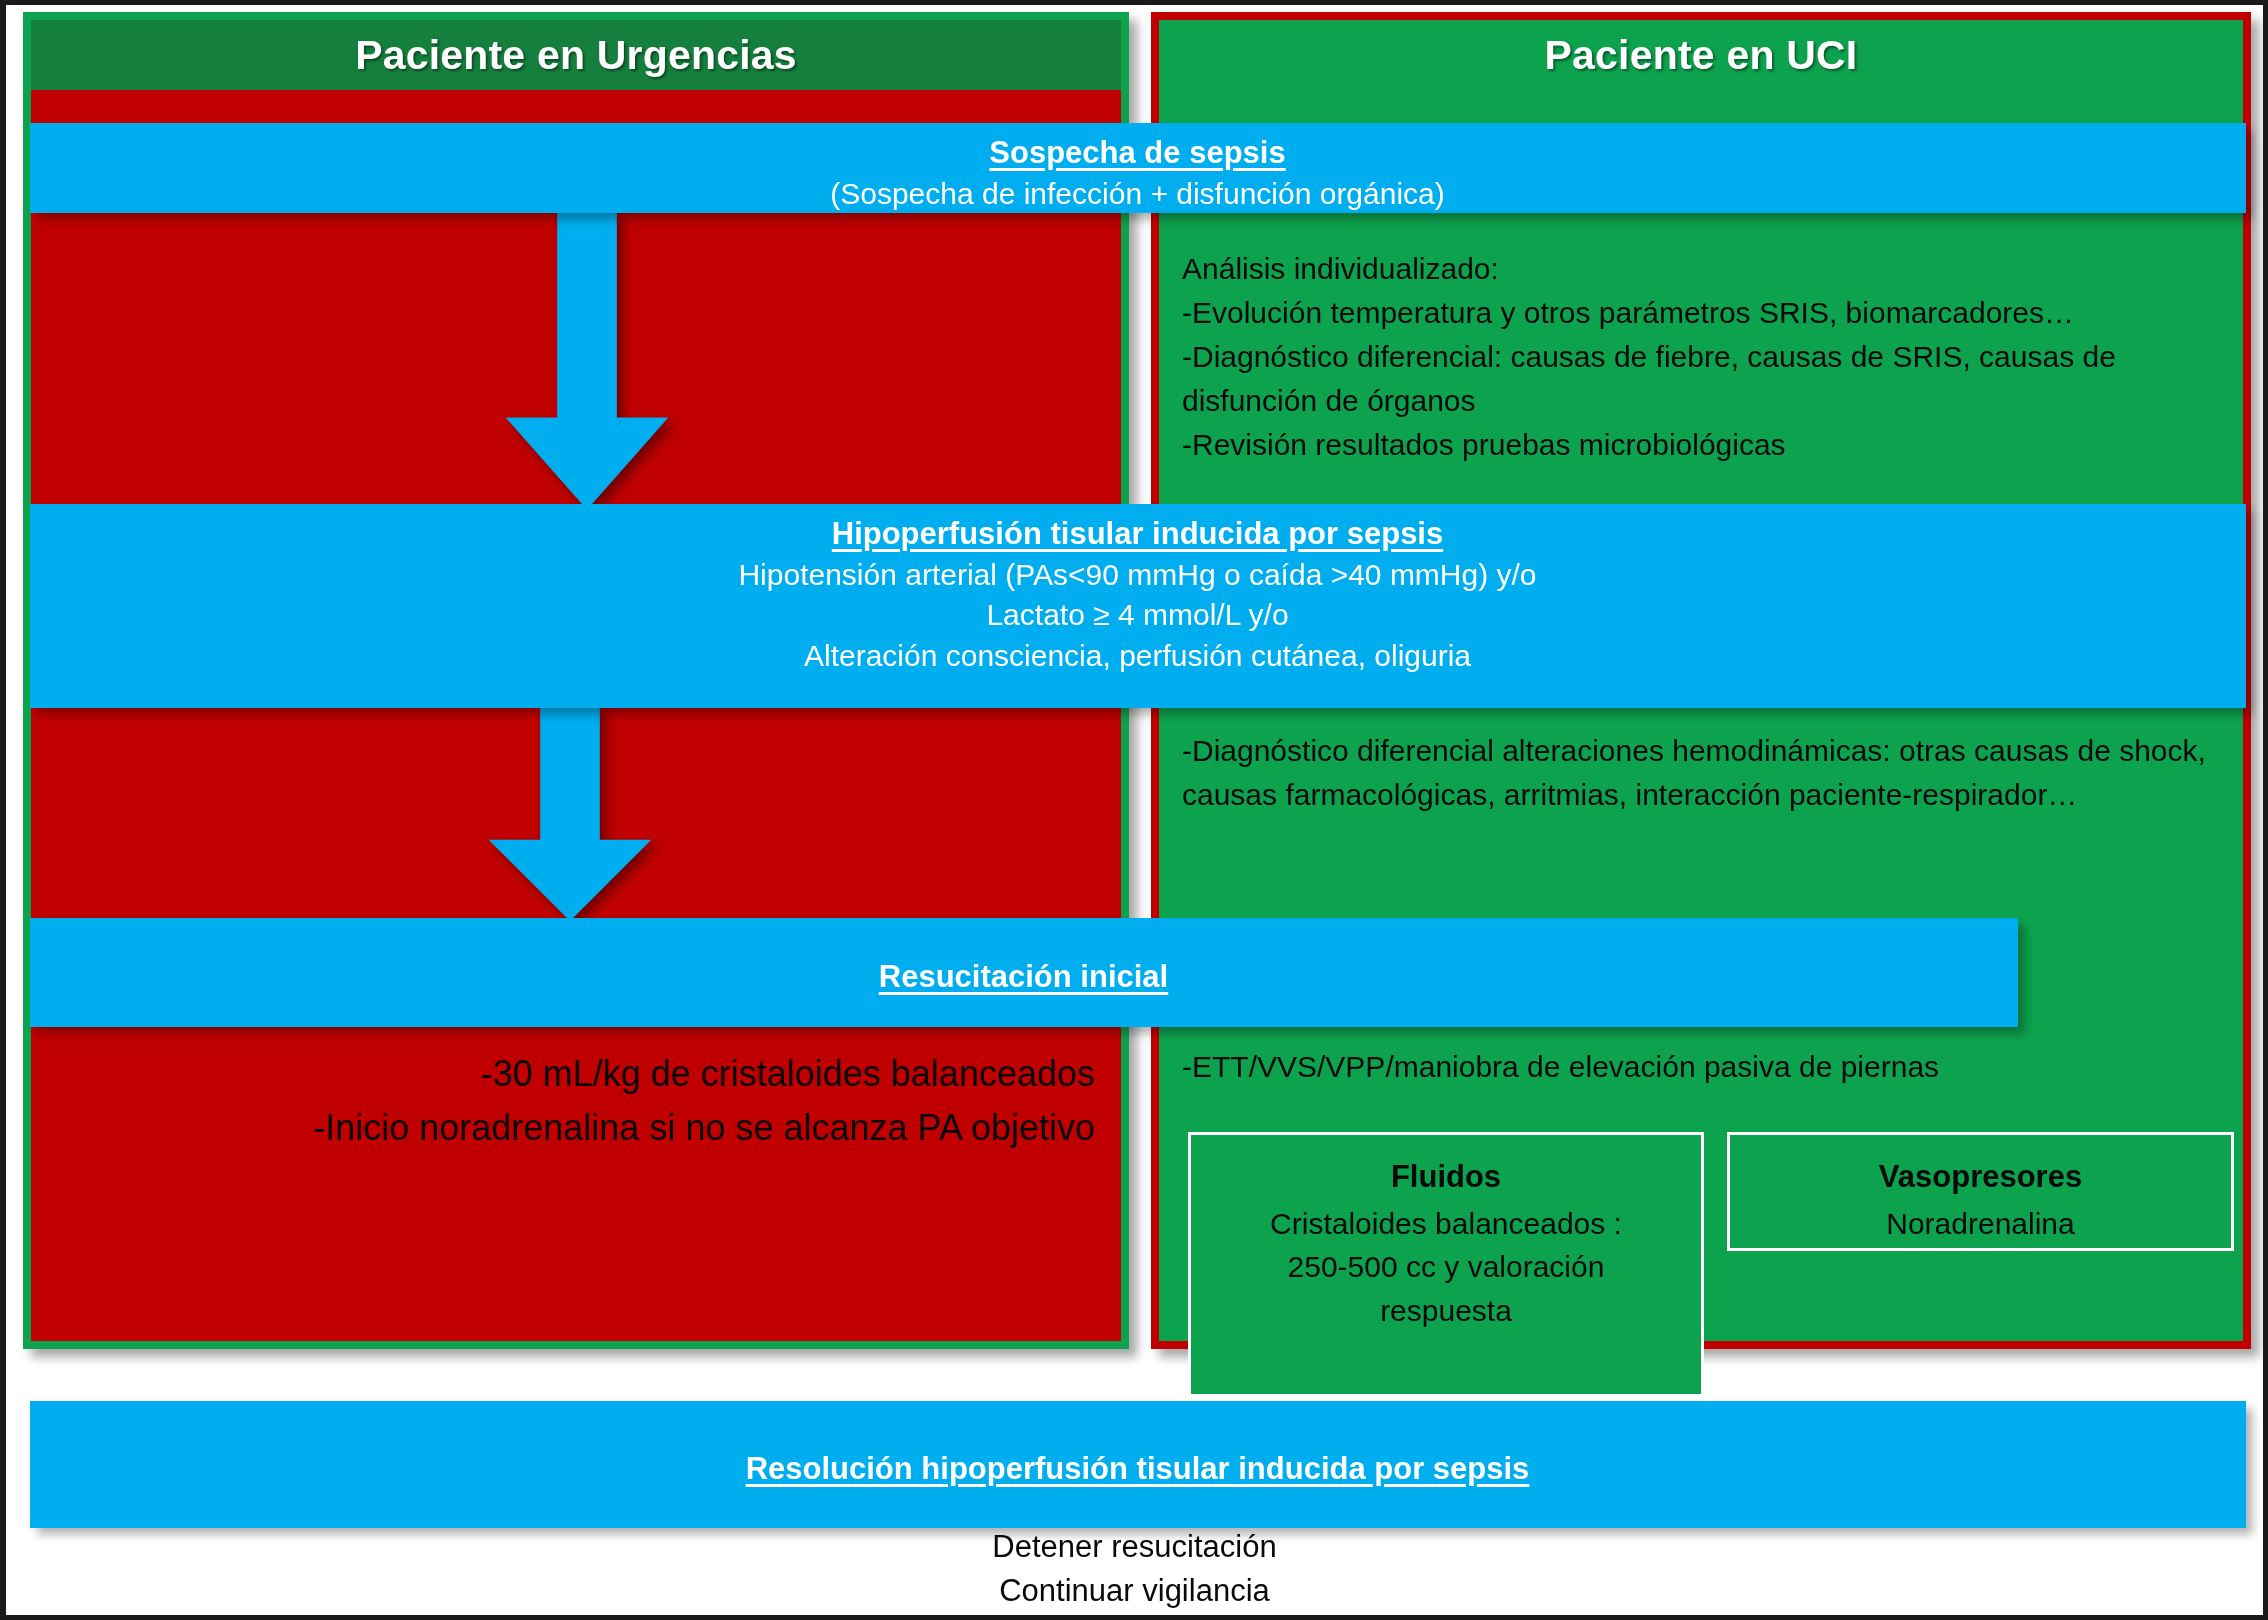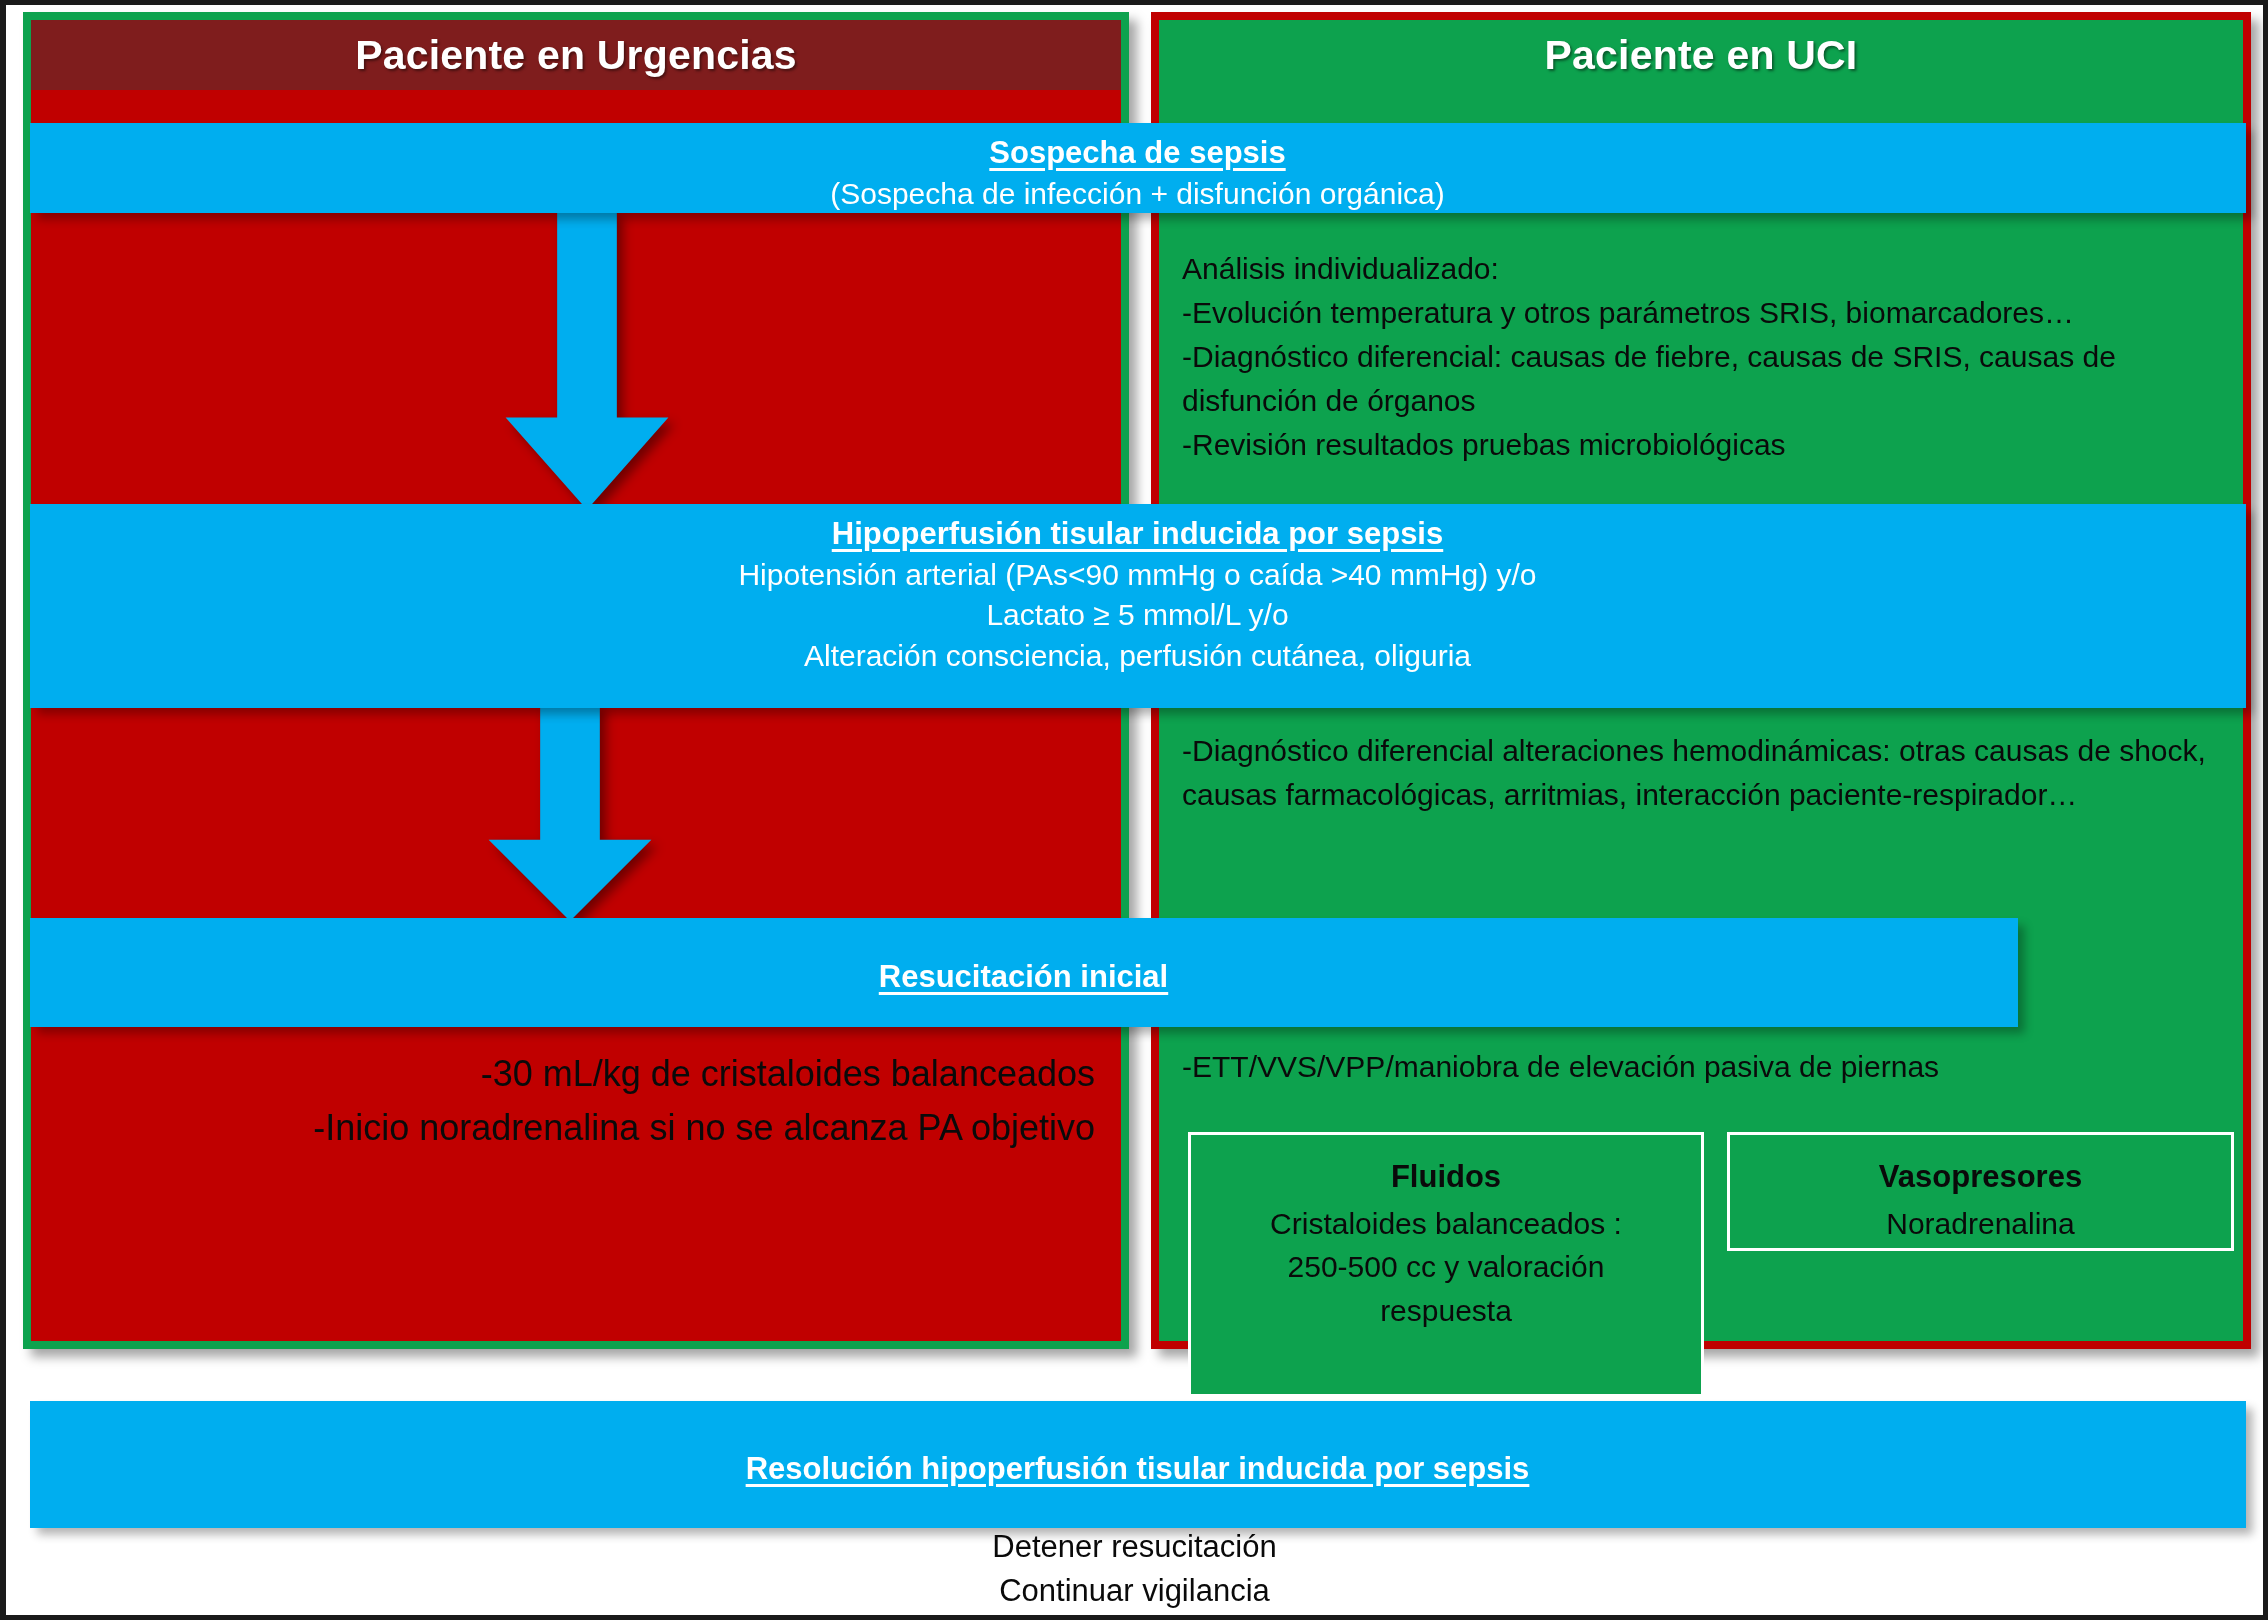--- a/index.html
+++ b/index.html
@@ -57,21 +57,21 @@
     display: flex;
     align-items: center;
     justify-content: center;
     color: #ffffff;
     font-size: 41px;
     font-weight: bold;
     letter-spacing: 0.2px;
     text-shadow: 1.8px 1.8px 2.7px rgba(0,0,0,0.45);
     z-index: 3;
   }
-  #left-header { background: #7f1d1d; }
+  #left-header { background: #15803d; }
   #right-header { background: #0DA24E; }
 
   
   .blue-band {
     position: absolute;
     background: #00AEEF;
     color: #ffffff;
     box-sizing: border-box;
     text-align: center;
     z-index: 6;
@@ -240,21 +240,21 @@
     <div>-Revisión resultados pruebas microbiológicas</div>
   </div>
 
   <svg id="arrow-1" class="arrow-down" viewBox="0 0 230 330">
     <polygon points="82,0 148,0 148,228 205,228 115,330 25,228 82,228" fill="#00AEEF"></polygon>
   </svg>
 
   <div id="band-hipoperfusion" class="blue-band">
     <span class="band-title">Hipoperfusión tisular inducida por sepsis</span>
     <span class="band-line">Hipotensión arterial (PAs&lt;90 mmHg o caída &gt;40 mmHg) y/o</span>
-    <span class="band-line">Lactato  ≥ 5 mmol/L  y/o</span>
+    <span class="band-line">Lactato  ≥ 4 mmol/L  y/o</span>
     <span class="band-line">Alteración consciencia, perfusión cutánea, oliguria</span>
   </div>
 
   <div id="green-hemodinamica" class="green-text">
     <div>-Diagnóstico diferencial alteraciones hemodinámicas: otras causas de shock, causas farmacológicas, arritmias, interacción paciente-respirador…</div>
   </div>
 
   <svg id="arrow-2" class="arrow-down" viewBox="0 0 230 240">
     <polygon points="82,0 148,0 148,150 205,150 115,240 25,150 82,150" fill="#00AEEF"></polygon>
   </svg>

